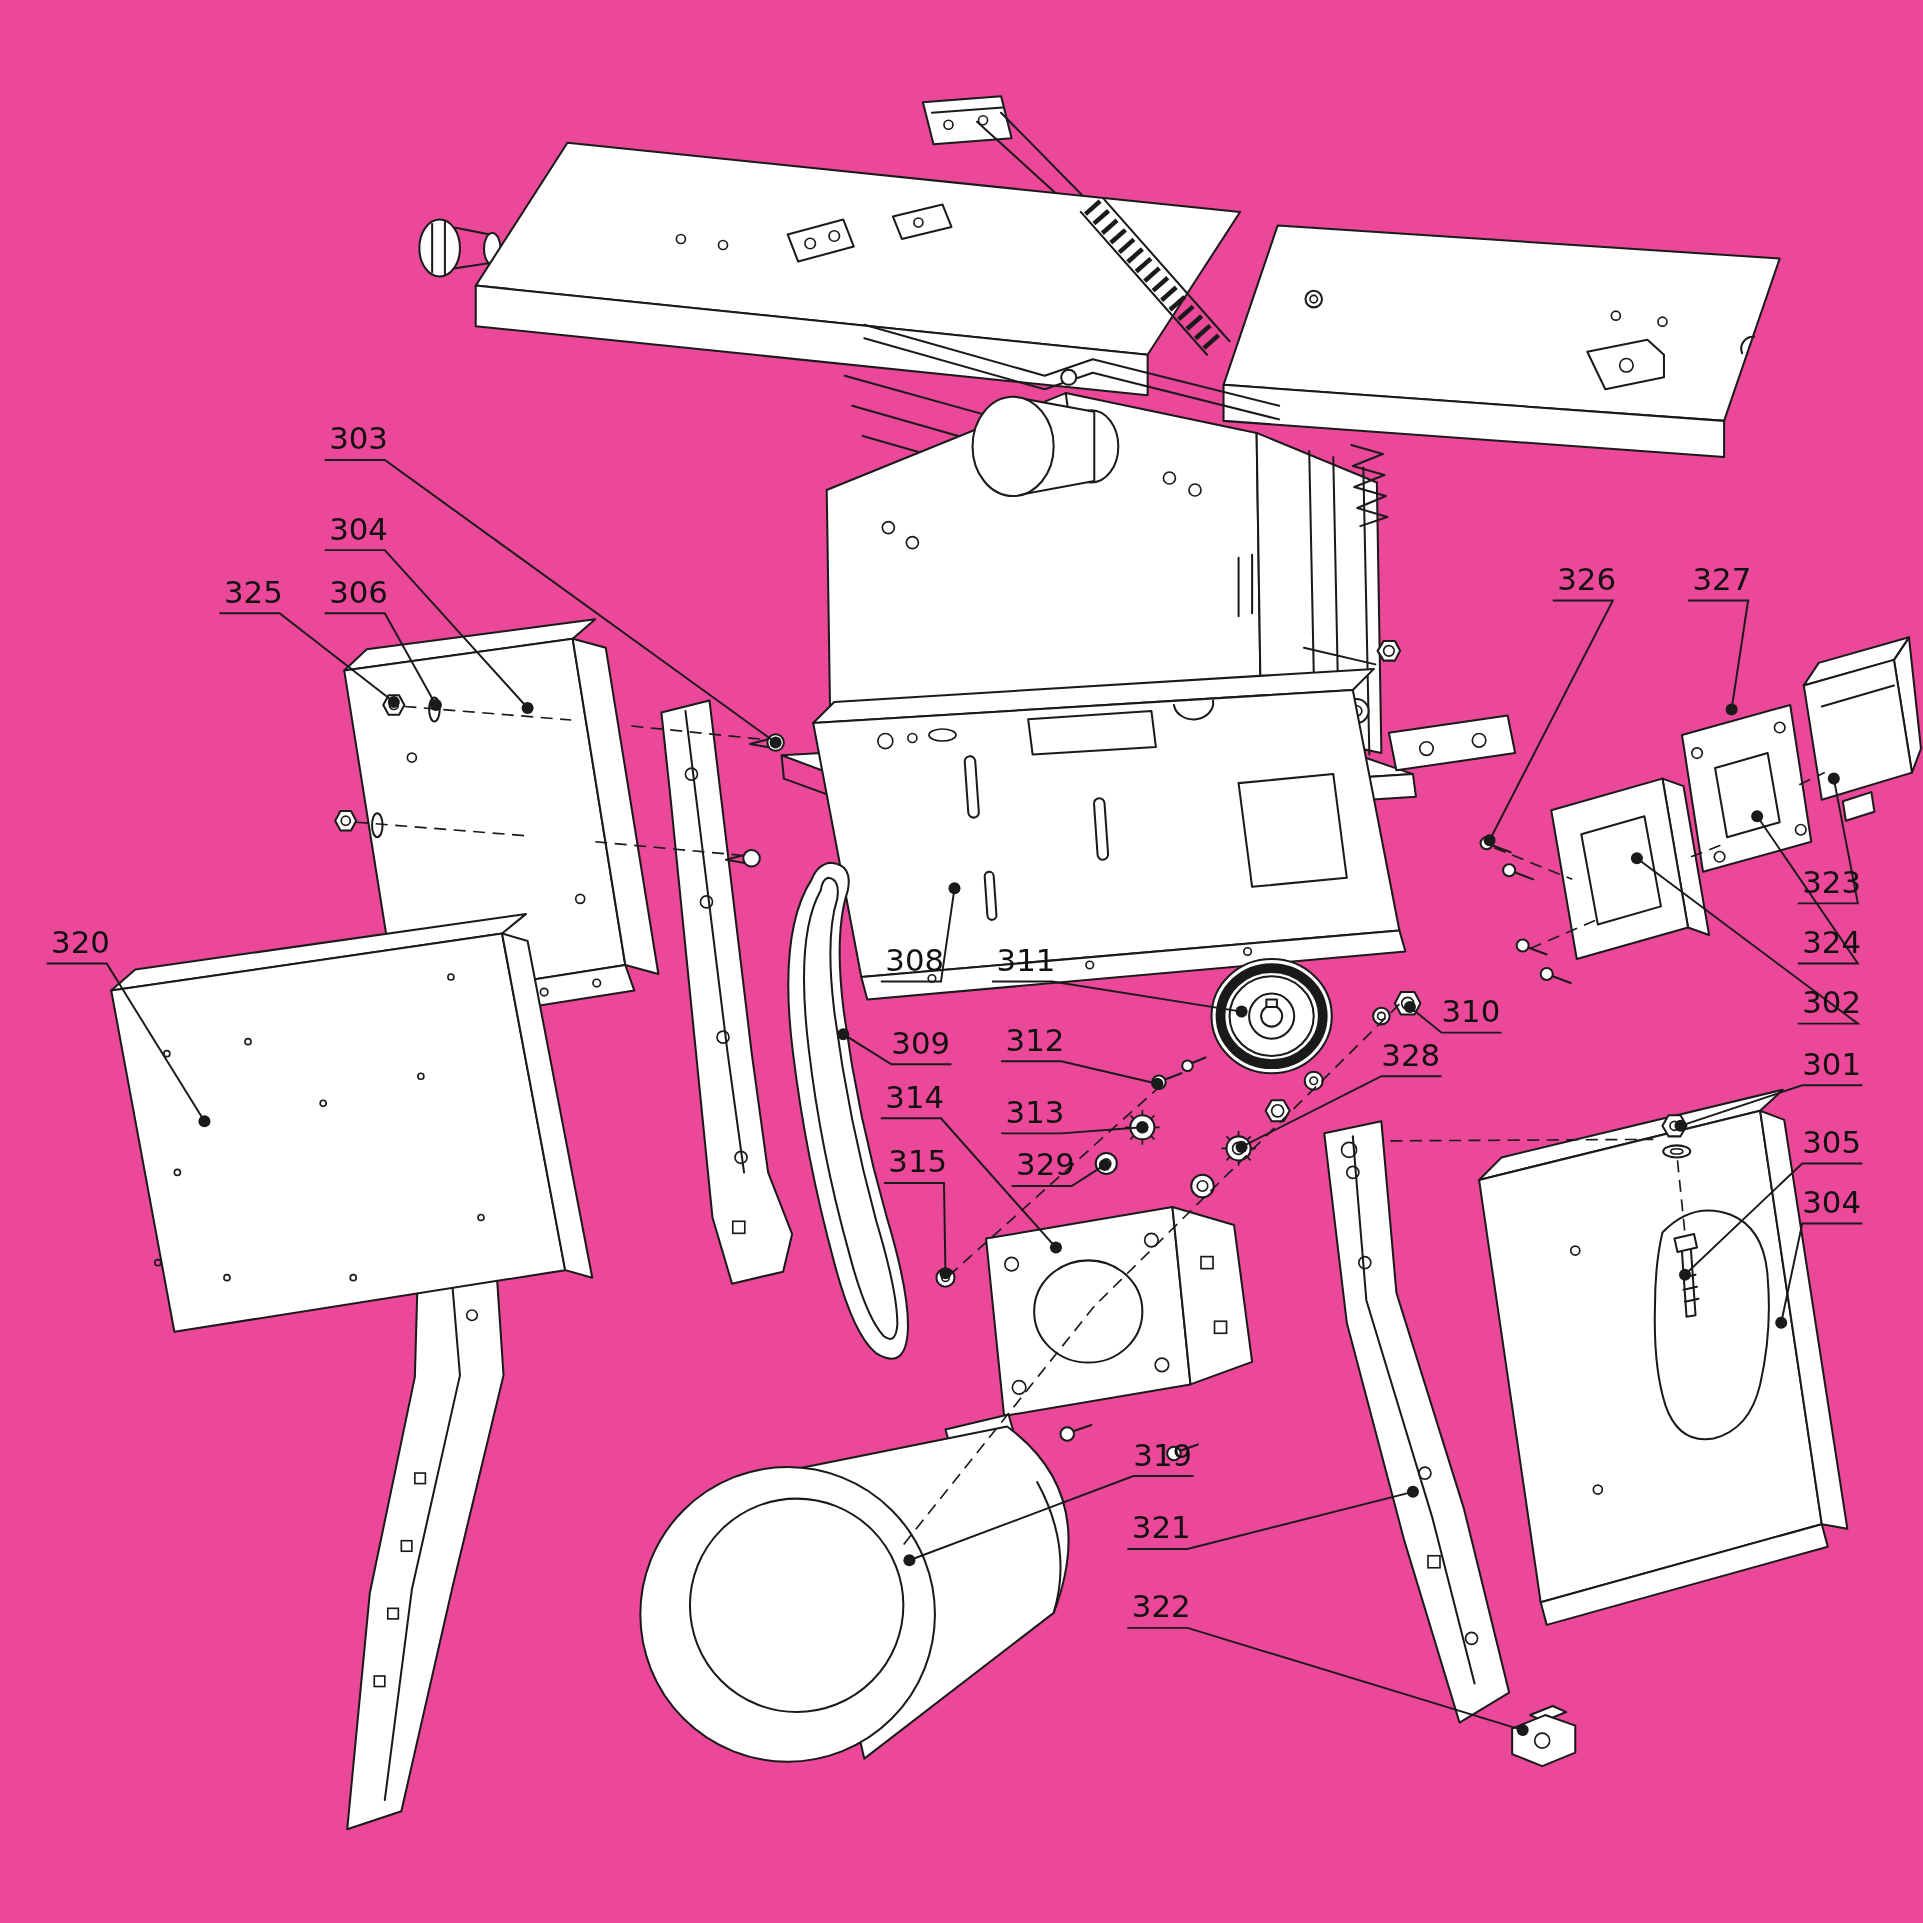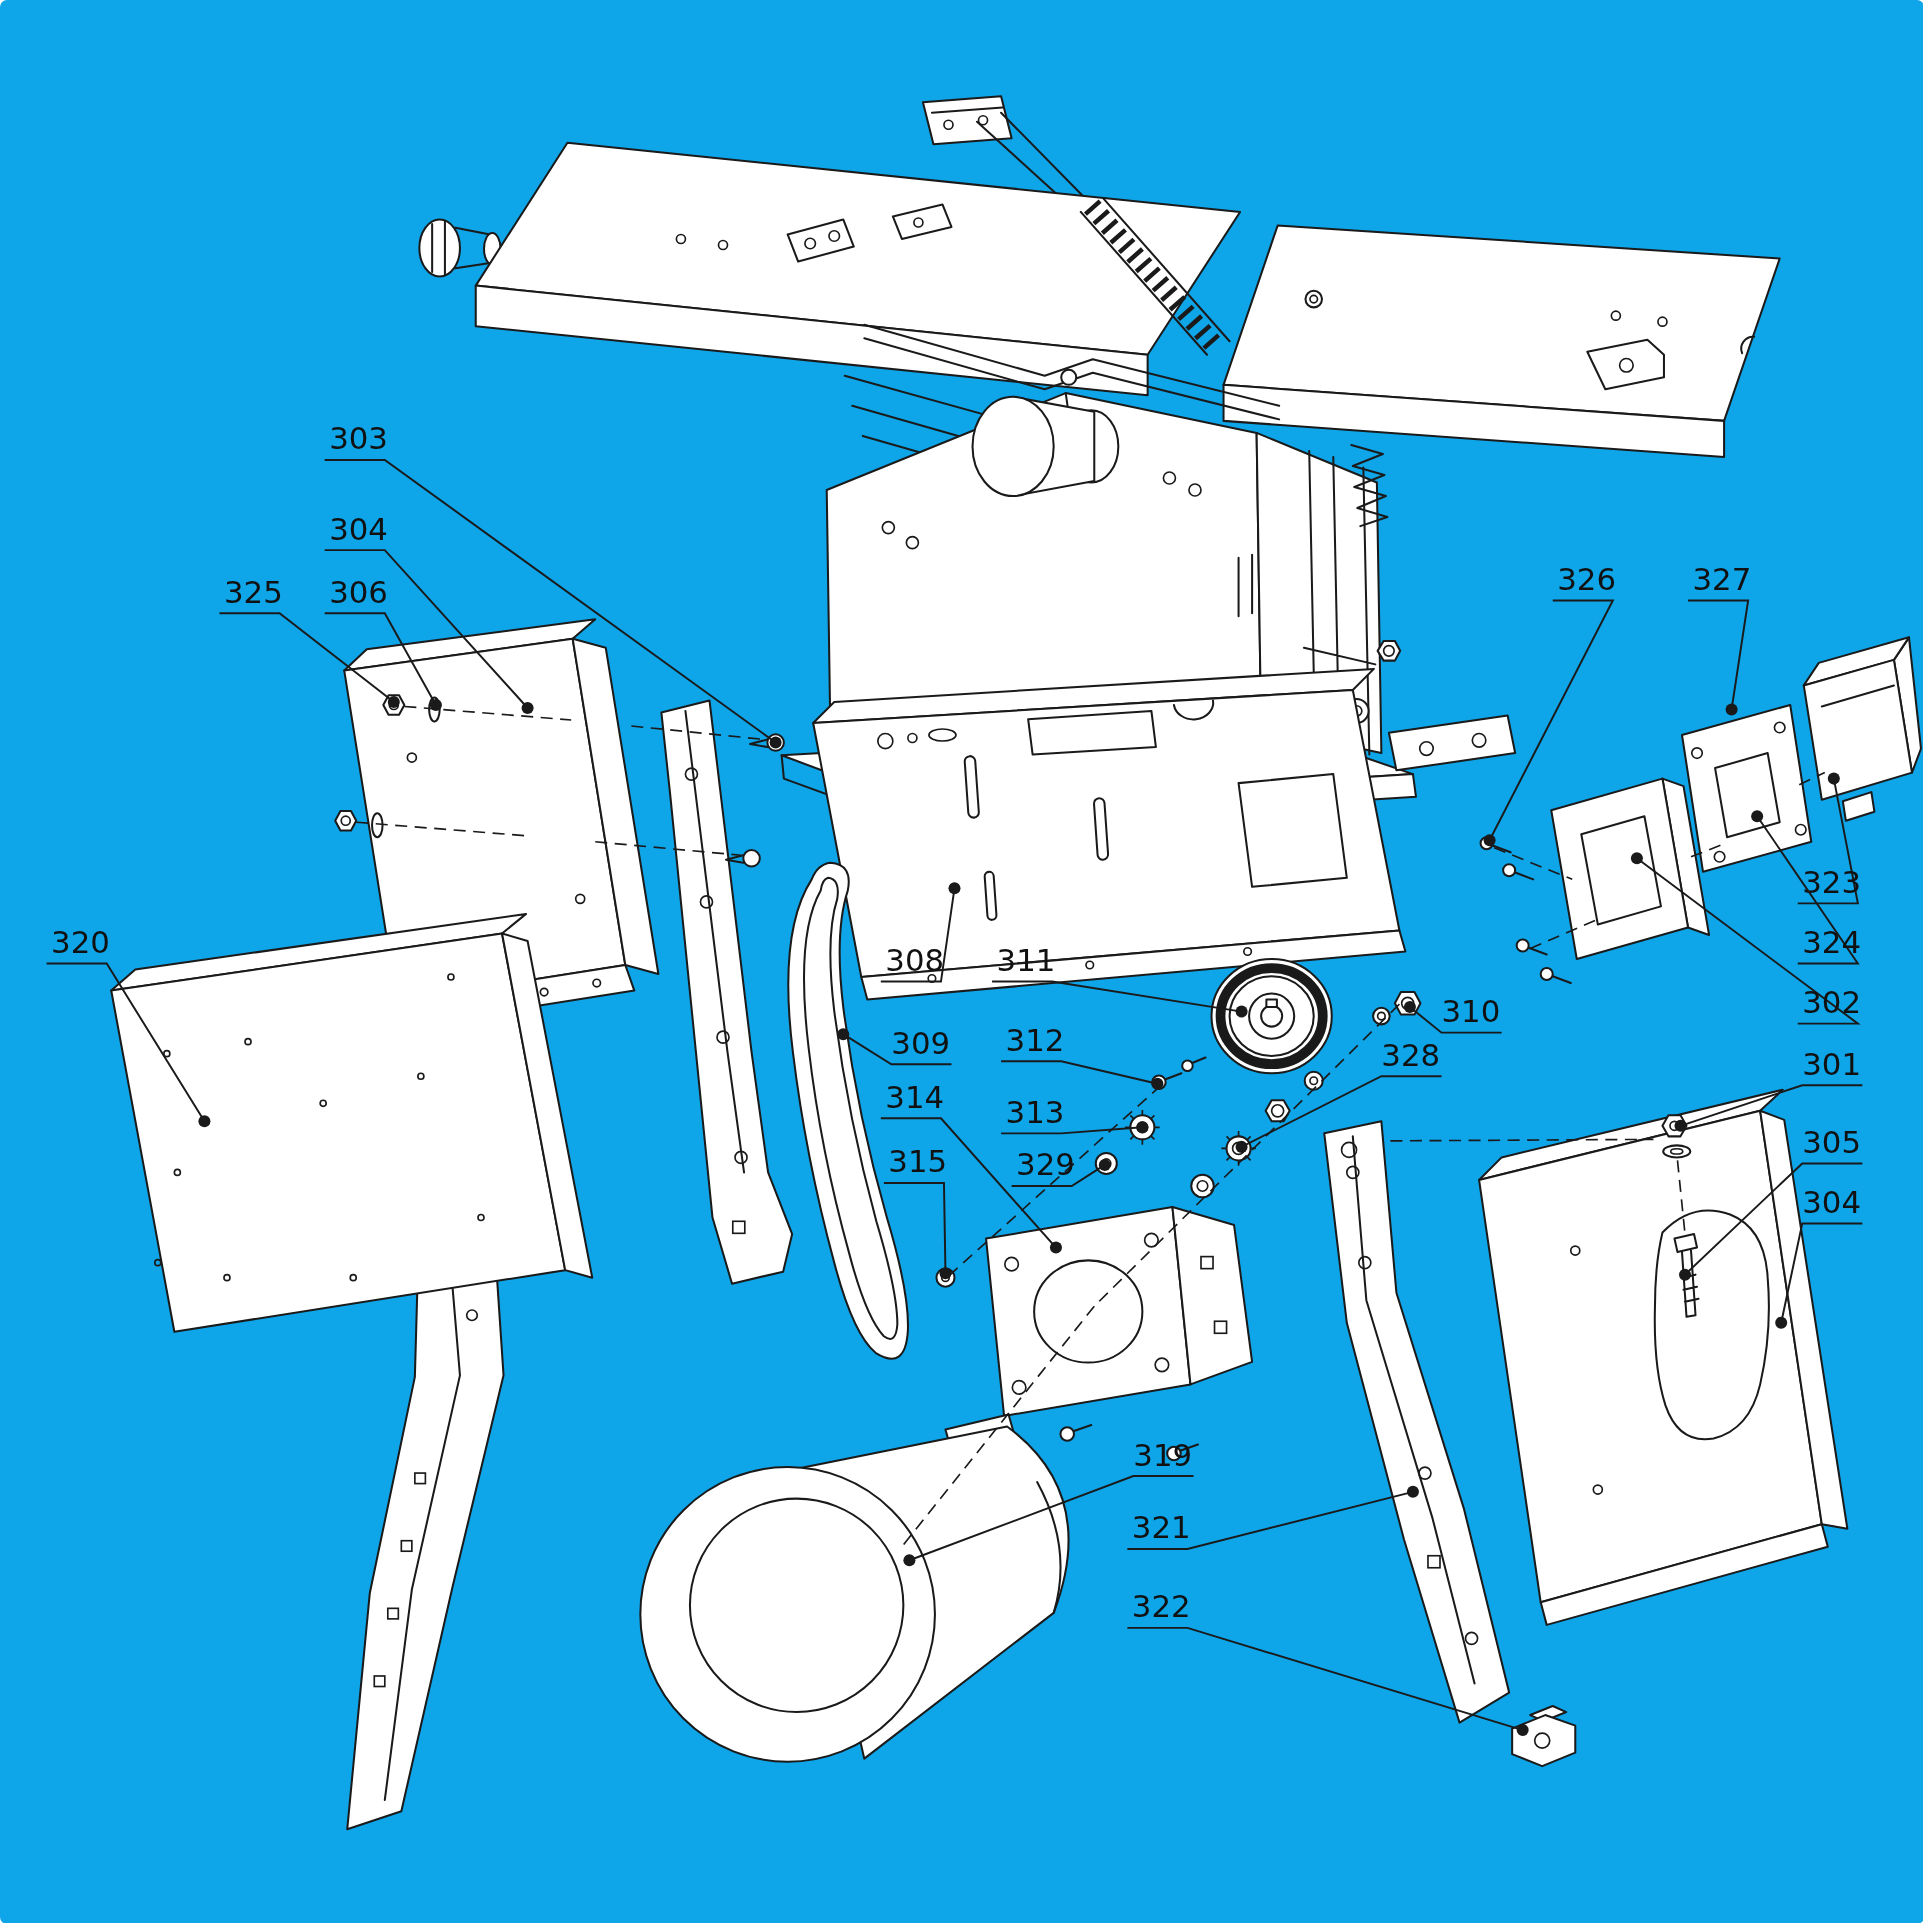--- a/index.html
+++ b/index.html
@@ -1,17 +1,17 @@
 <!DOCTYPE html>
 <html style="font-size:12px"><head>
 <meta charset="utf-8">
 <title>Exploded Parts Diagram</title>
 <style>
   html,body{margin:0;padding:0;background:#ffffff;}
-  .canvas{width:1924px;height:1924px;background:#0ea5e9;position:relative;overflow:hidden;border-radius:7px;}
+  .canvas{width:1924px;height:1924px;background:#ec4899;position:relative;overflow:hidden;}
   svg{display:block;}
   .ln{fill:none;stroke:#1a1a1a;stroke-width:2.7;stroke-linejoin:round;stroke-linecap:round;}
   .fw{fill:#ffffff;stroke:#1a1a1a;stroke-width:2.7;stroke-linejoin:round;}
   .sm{fill:none;stroke:#1a1a1a;stroke-width:2.2;}
   .ring{fill:none;stroke:#1a1a1a;stroke-width:13;}
   .teeth{stroke:#1a1a1a;stroke-width:26;stroke-dasharray:6 11;fill:none;}
   .dash{fill:none;stroke:#1a1a1a;stroke-width:2.2;stroke-dasharray:16 10;}
   .callout-label{font-family:"DejaVu Sans","Liberation Sans",sans-serif;font-size:41px;fill:#111111;}
 </style>
 </head>

